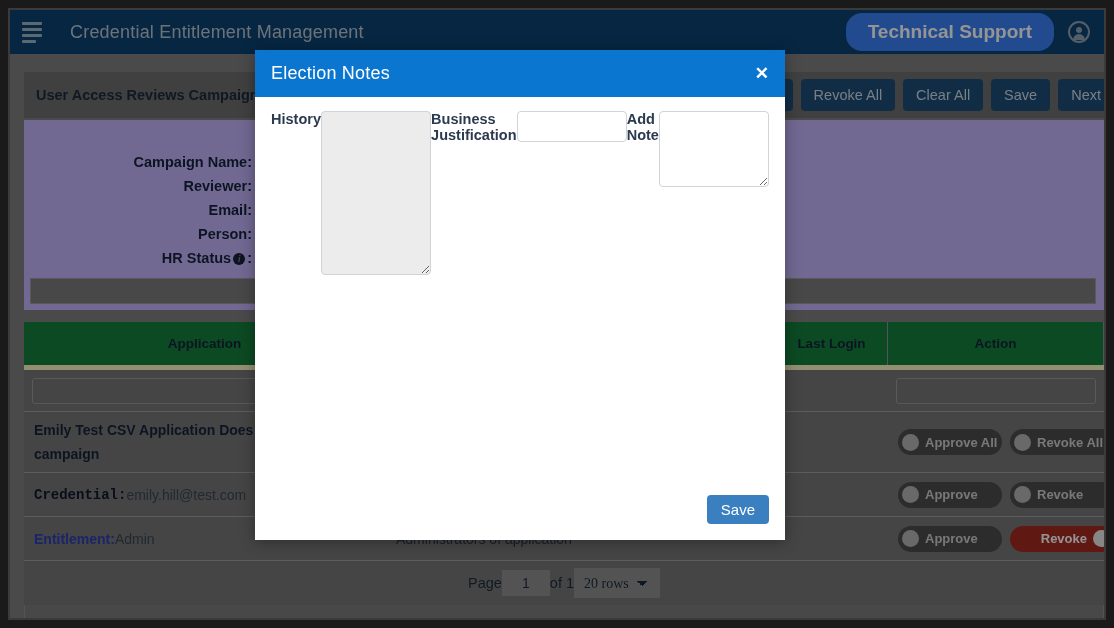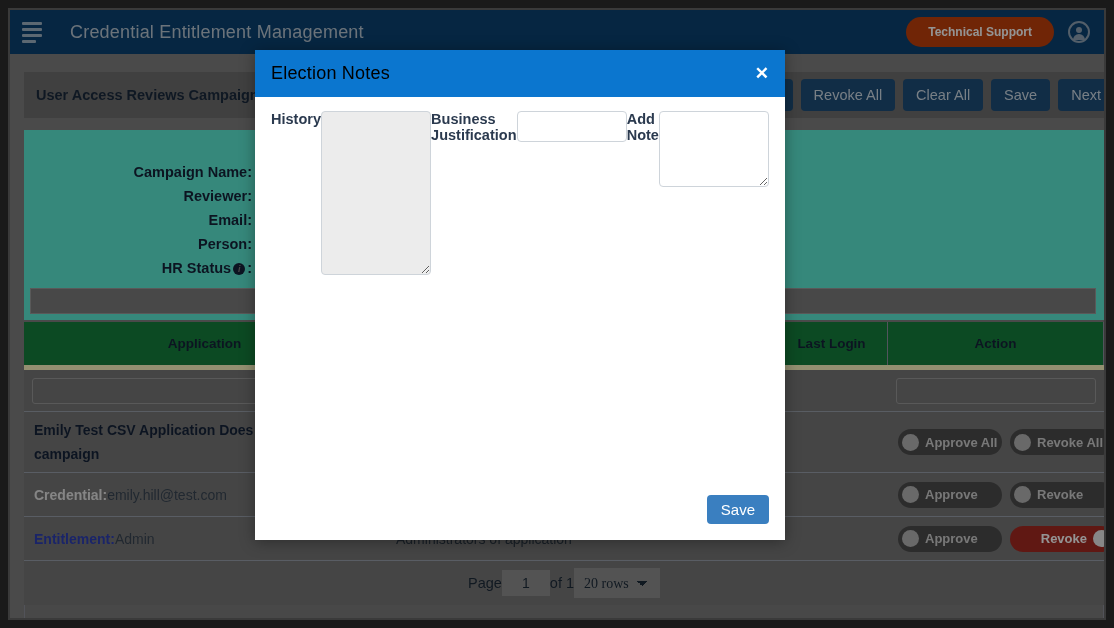--- a/index.html
+++ b/index.html
@@ -53,24 +53,24 @@
     font-size: 18px;
     letter-spacing: .2px;
     white-space: nowrap;
   }
   #nav-right {
     margin-left: auto;
     display: flex; align-items: center; gap: 14px;
     padding-right: 14px;
   }
   #support-btn {
-    background: #c2410c;
+    background: #3b82f6;
     color: #ffffff;
     font-weight: bold;
-    font-size: 12px;
+    font-size: 19px;
     border: none; border-radius: 16px;
     padding: 8px 22px;
     cursor: pointer;
     white-space: nowrap;
   }
   #avatar-icon {
     width: 22px; height: 22px; border-radius: 50%;
     border: 2px solid #8fa3b5;
     position: relative;
     cursor: pointer;
@@ -111,23 +111,23 @@
     color: #cfdbe6;
     border: none; border-radius: 4px;
     font-size: 14.5px;
     padding: 8px 13px;
     cursor: pointer;
     white-space: nowrap;
   }
 
   
   #detail-panel {
-    position: absolute; left: 14px; top: 120px;
+    position: absolute; left: 14px; top: 110px;
     width: 1080px; height: 190px;
-    background: #5eead4;
+    background: #c4b5fd;
     z-index: 4;
   }
   .detail-row {
     display: flex;
     font-size: 14.5px;
     line-height: 22px;
     padding: 1px 0;
   }
   .detail-label {
     width: 228px; text-align: right;
@@ -215,21 +215,21 @@
   .col-app    { width: 362px; }
   .col-desc   { width: 390px; }
   .col-login  { width: 112px; }
   .col-action { width: 216px; }
 
   #row-all { min-height: 60px; }
   .row-title {
     color: #16243a; font-weight: bold;
     line-height: 24px;
   }
-  .tag-credential { color: #e5e5e5; font-weight: bold; }
+  .tag-credential { color: #0f172a; font-weight: bold; font-family: Liberation Mono, monospace; }
   .tag-entitlement { color: #2d3fb5; font-weight: bold; }
   .tag-text { color: #3a4654; font-weight: normal; }
 
   
   .pill {
     display: inline-flex; align-items: center;
     height: 26px; border-radius: 13px;
     background: #4d4d4d;
     color: #cfcfcf;
     font-size: 13px; font-weight: bold;
@@ -306,21 +306,21 @@
     display: flex; flex-direction: column;
   }
   #modal-header {
     height: 47px;
     background: #0b76cf;
     display: flex; align-items: center;
     padding: 0 16px;
     flex: 0 0 auto;
   }
   #modal-title {
-    color: #000000;
+    color: #ffffff;
     font-size: 18px;
     letter-spacing: .2px;
   }
   #modal-close {
     margin-left: auto;
     color: #ffffff;
     font-size: 17px; font-weight: bold;
     background: none; border: none;
     cursor: pointer;
     line-height: 1;

